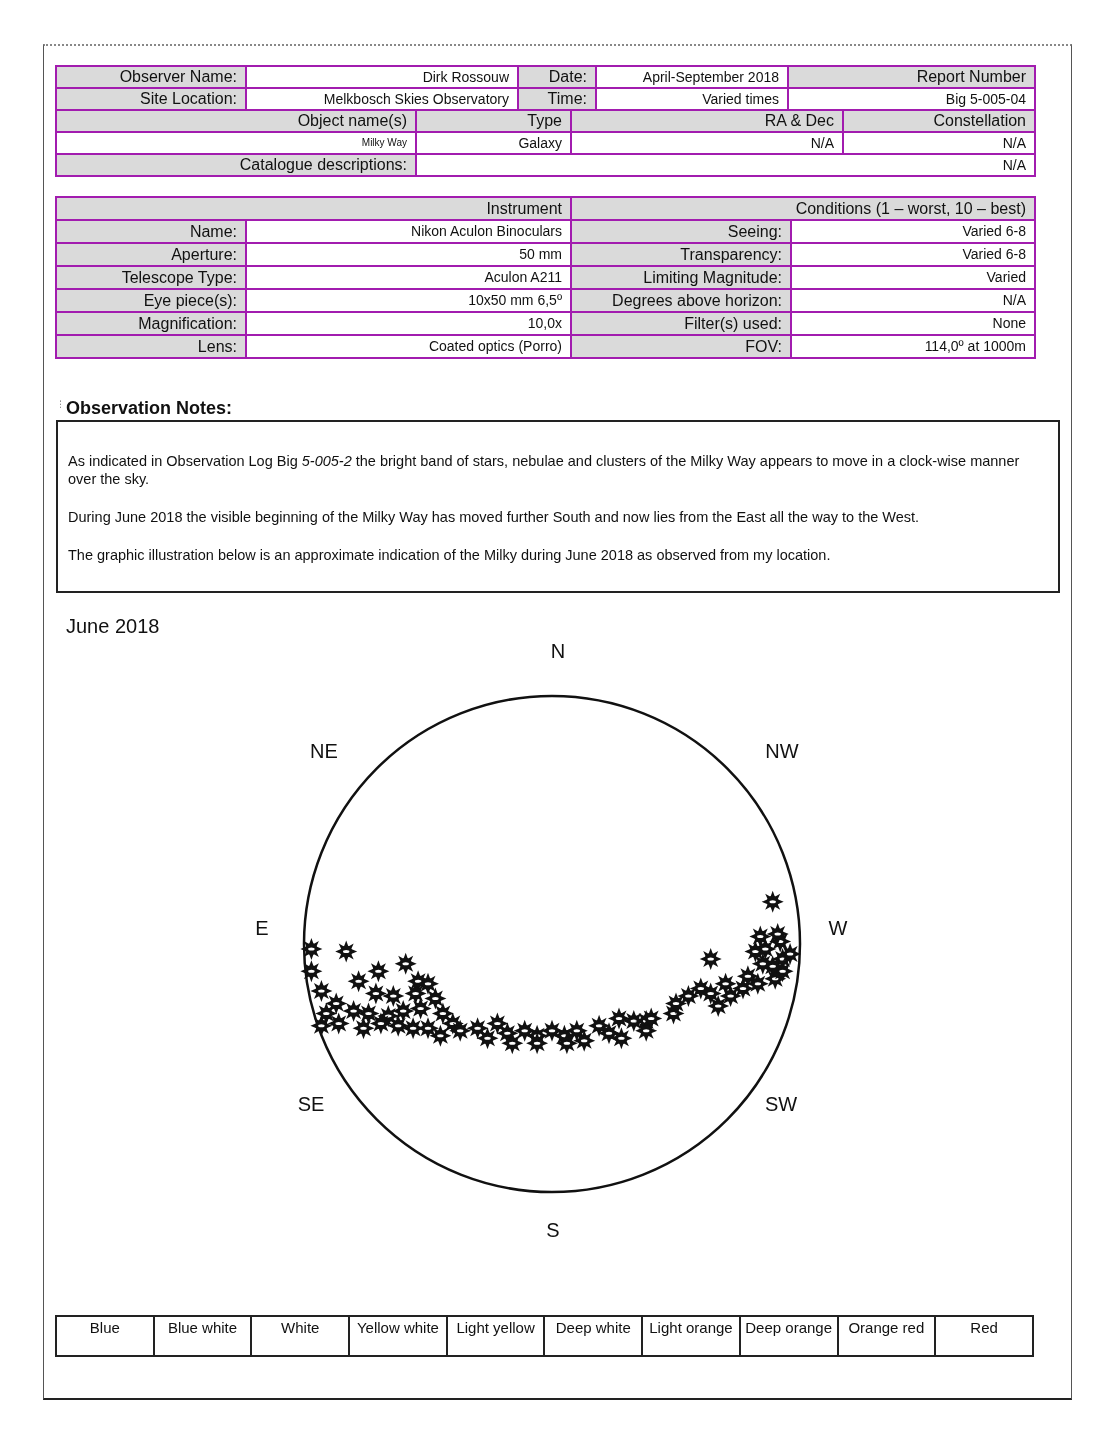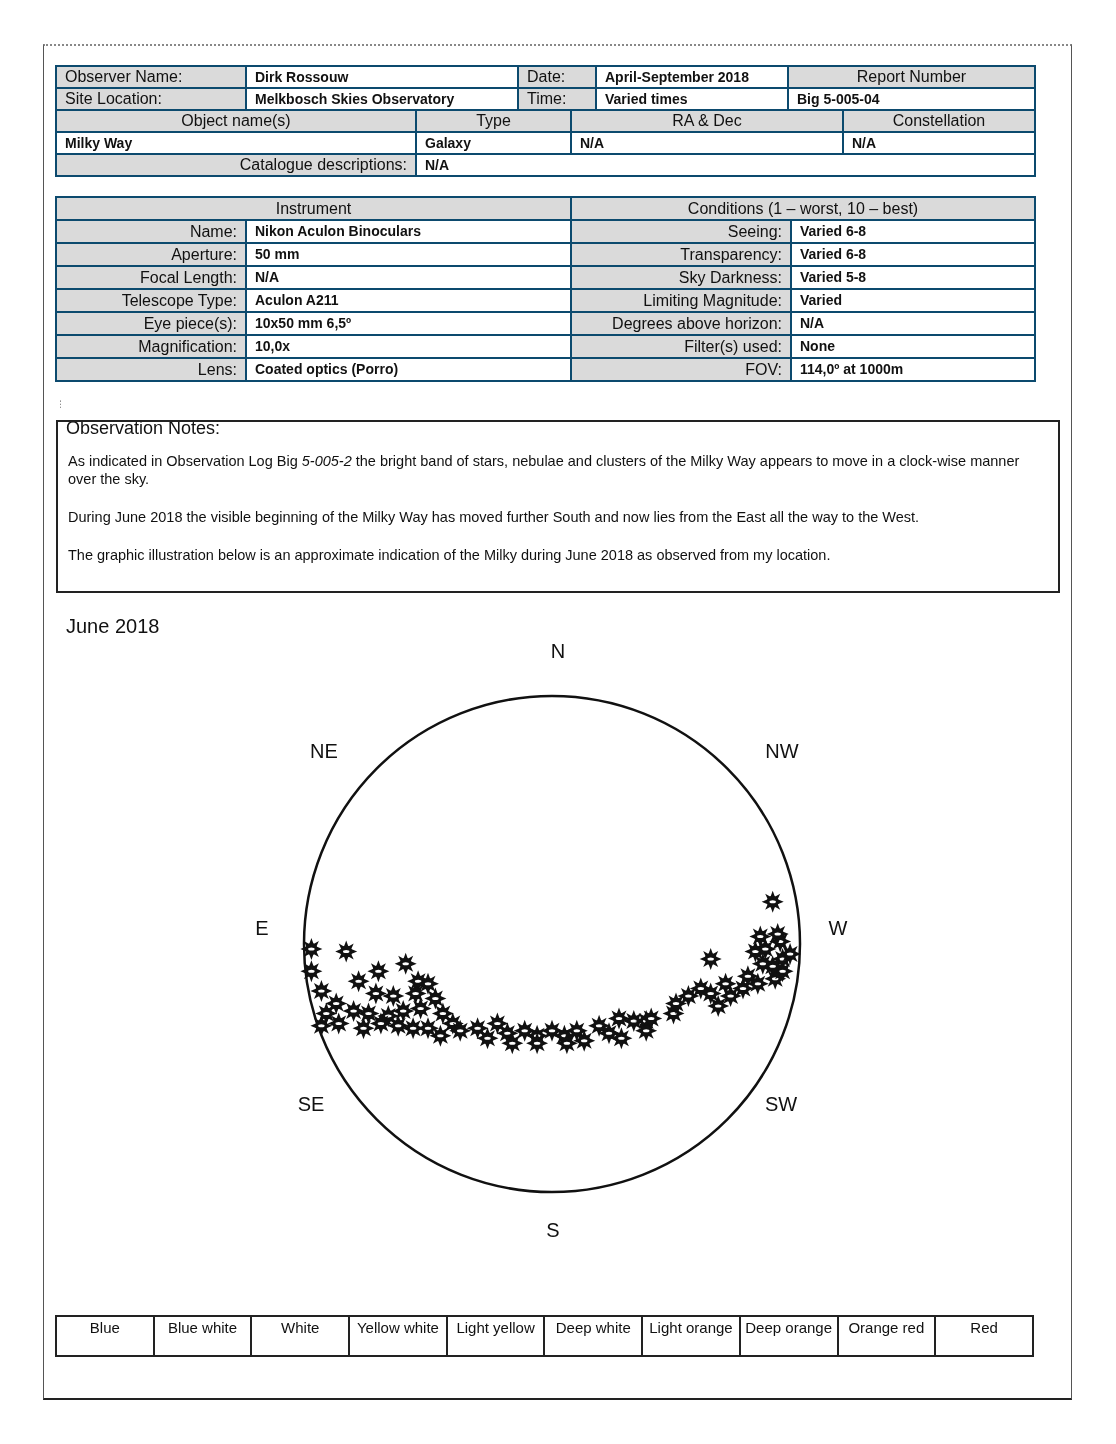--- a/index.html
+++ b/index.html
@@ -1,28 +1,28 @@
 <!DOCTYPE html>
 <html><head>
 <meta charset="utf-8">
 <style>
   html, body { margin:0; padding:0; background:#ffffff; }
   body { width:1116px; height:1444px; position:relative; font-family:"Liberation Sans", sans-serif; color:#111; overflow:hidden; }
   .page { position:absolute; left:43px; top:44px; width:1029px; height:1356px; border:1px solid #555; border-top:2px dotted #888; border-bottom:2px solid #222; box-sizing:border-box; }
   table.form { position:absolute; border-collapse:collapse; table-layout:fixed; font-size:16px; }
-  table.form td { border:2px solid #0c4a6e; padding:0 8px; height:20px; line-height:20px; white-space:nowrap; overflow:hidden; }
+  table.form td { border:2px solid #a21caf; padding:0 8px; height:20px; line-height:20px; white-space:nowrap; overflow:hidden;text-align:right; }
   .lbl { background:#dadada; }
-  .val { background:#fff; font-size:14px;font-weight:bold; }
+  .val { background:#fff; font-size:14px; }
   .hdr { background:#dadada; text-align:center; }
   .r { text-align:right; }
-  .small { font-size:14px;margin-left:11px; }
+  .small { font-size:10px;margin-left:11px; }
   #t1 { left:55px; top:65px; width:979px; }
   #t2 { left:55px; top:196px; width:979px; }
   #t2 td { height:21px; line-height:21px; }
-  .notes-title { position:absolute; left:66px; top:398px; font-weight:normal; font-size:18px;margin-top:20px; }
+  .notes-title { position:absolute; left:66px; top:398px; font-weight:bold; font-size:18px; }
   .notes-mark { position:absolute; left:56px; top:401px; font-size:9px; color:#666; line-height:6px; width:8px; }
   .notes-box { position:absolute; left:56px; top:420px; width:1004px; height:173px; border:2px solid #222; box-sizing:border-box; padding:20px 10px 0 10px; font-size:14.5px; line-height:18px; }
   .notes-box p { margin:10px 0 20px 0; }
   .chart-title { position:absolute; left:66px; top:615px; font-weight:normal; font-size:20px; }
   svg#sky { position:absolute; left:0; top:0; }
   .compass { font-size:20px; fill:#111; font-family:"Liberation Sans", sans-serif; }
   table.colors { position:absolute; left:55px; top:1315px; width:979px; border-collapse:collapse; table-layout:fixed; font-size:15px; }
   table.colors td { border:2px solid #222; height:36px; text-align:center; vertical-align:top; line-height:18px; padding:2px 2px 0 2px;margin-top:40px; }
 </style>
 </head>
@@ -108,26 +108,20 @@
     <td class="lbl r">Name:</td>
     <td class="val">Nikon Aculon Binoculars</td>
     <td class="lbl r">Seeing:</td>
     <td class="val">Varied 6-8</td>
   </tr>
   <tr>
     <td class="lbl r">Aperture:</td>
     <td class="val">50 mm</td>
     <td class="lbl r">Transparency:</td>
     <td class="val">Varied 6-8</td>
-  </tr>
-  <tr>
-    <td class="lbl r">Focal Length:</td>
-    <td class="val">N/A</td>
-    <td class="lbl r">Sky Darkness:</td>
-    <td class="val">Varied 5-8</td>
   </tr>
   <tr>
     <td class="lbl r">Telescope Type:</td>
     <td class="val">Aculon A211</td>
     <td class="lbl r">Limiting Magnitude:</td>
     <td class="val">Varied</td>
   </tr>
   <tr>
     <td class="lbl r">Eye piece(s):</td>
     <td class="val">10x50 mm 6,5º</td>

